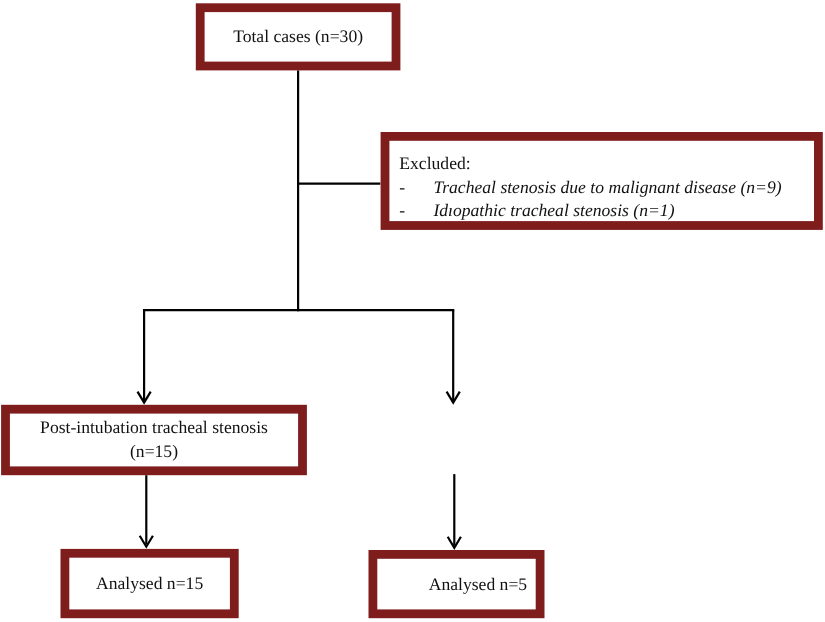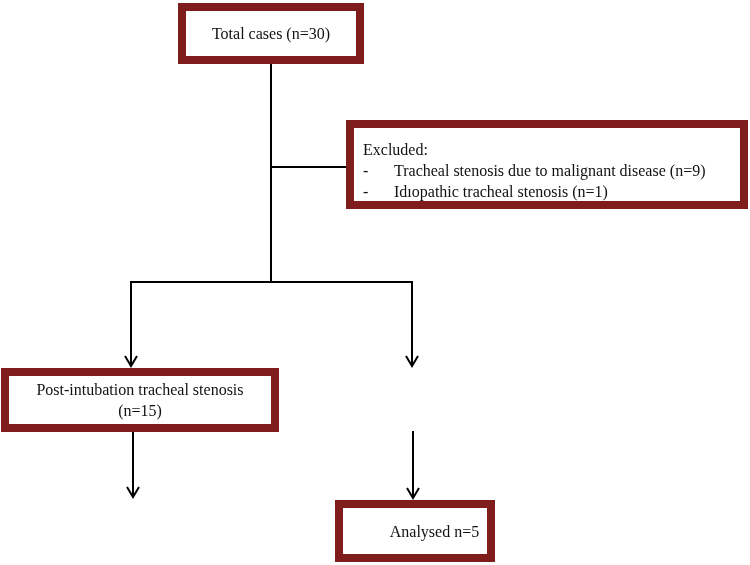--- a/index.html
+++ b/index.html
@@ -56,20 +56,21 @@
   .excl-item {
     display: flex;
     line-height: 21px;
   }
   .excl-item .dash {
     flex: 0 0 31px;
     width: 31px;
   }
   .excl-item .item-text {
     flex: 1 1 auto;
+    font-style: italic;
   }
 </style>
 </head>
 <body>
 
 <div class="canvas">
 
   <svg class="connectors" width="750" height="565" viewBox="0 0 750 565" xmlns="http://www.w3.org/2000/svg">
 
     <line x1="271" y1="63" x2="271" y2="283"></line>
@@ -106,18 +107,21 @@
       <span class="item-text">Idıopathic tracheal stenosis (n=1)</span>
     </div>
   </div>
 
   <div class="box box-intubation center">
     <span>Post-intubation tracheal stenosis</span>
     <span>(n=15)</span>
   </div>
 
 
+  <div class="box box-analysed-1 center">
+    <span>Analysed n=15</span>
+  </div>
 
   <div class="box box-analysed-2 center">
     <span>Analysed n=5</span>
   </div>
 
 </div>
 
 </body></html>

